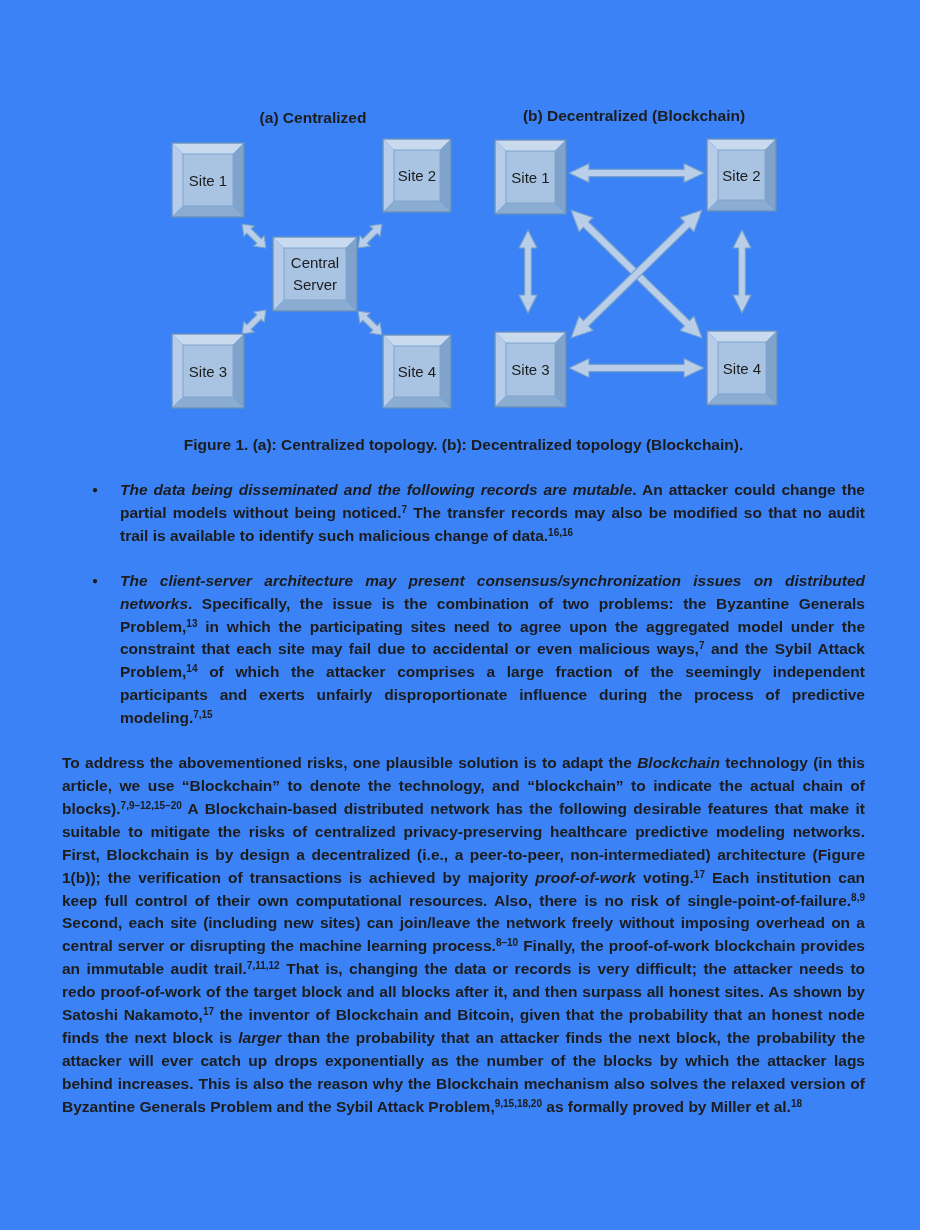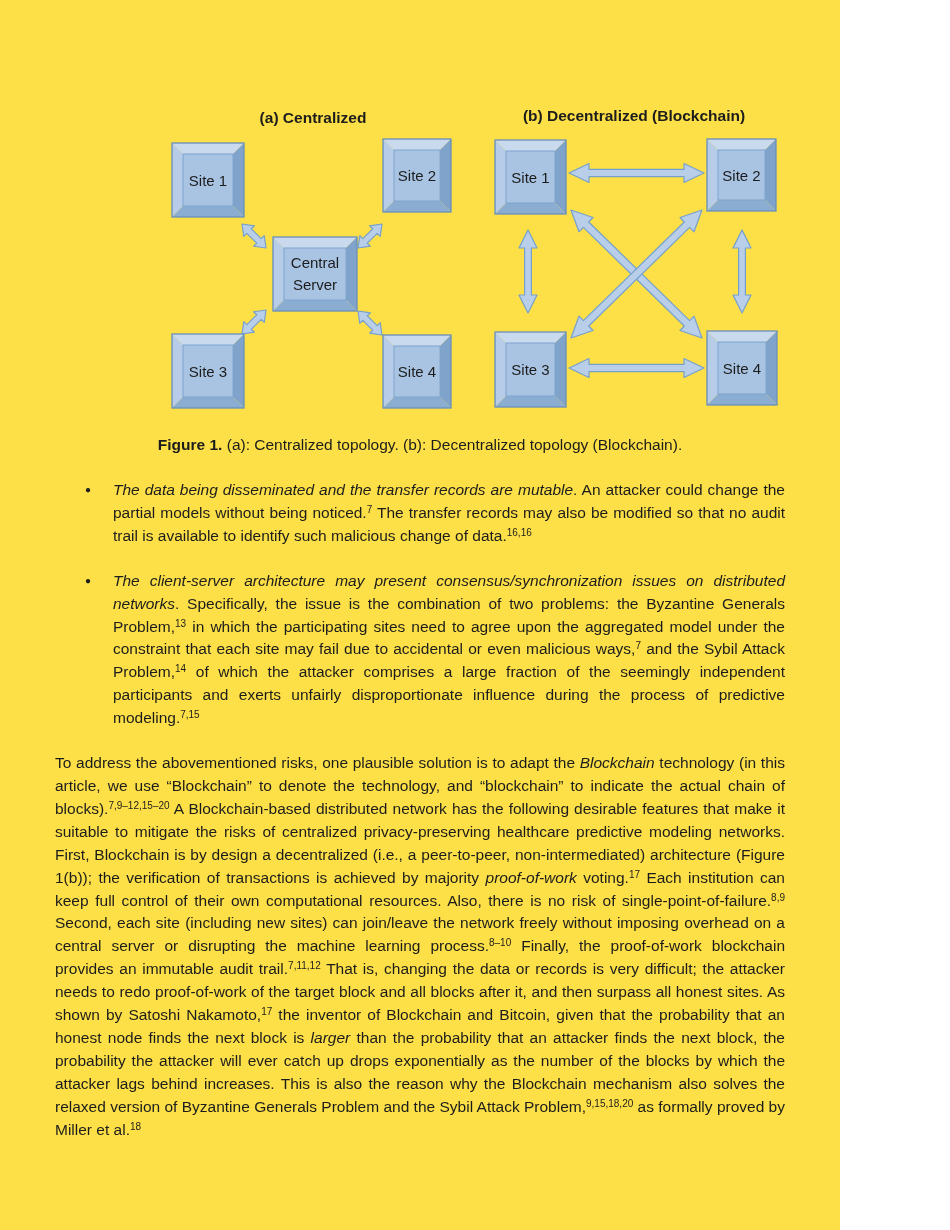--- a/index.html
+++ b/index.html
@@ -1,22 +1,22 @@
 <!DOCTYPE html>
 <html><head>
 <meta charset="utf-8">
 <style>
   html,body{margin:0;padding:0;background:#ffffff;}
   .page{
-    position:relative; width:840px; height:1230px; background:#fde047;
+    position:relative; width:920px; height:1230px; background:#3b82f6;
     font-family:"Liberation Sans", sans-serif; color:#1c1c1c; overflow:hidden;
   }
   .figure-svg{position:absolute; top:0; left:0;}
   .figure-svg text{font-family:"Liberation Sans", sans-serif; fill:#1c1c1c;}
-  .content{position:absolute; top:434px; left:55px; right:55px;}
+  .content{position:absolute; top:434px; left:62px; right:55px;font-weight:bold;}
   .caption{text-align:center; font-size:15.5px; line-height:22px; margin-bottom:23px;}
   .bullet-item{display:flex; margin-bottom:22px;}
   .bullet-dot{flex:0 0 58px; box-sizing:border-box; padding-left:30px; font-size:10px; line-height:22.9px;}
   .bullet-text{flex:1; text-align:justify; font-size:15.5px; line-height:22.9px;}
   .para{margin-top:12px; text-align:justify; font-size:15.5px; line-height:22.9px;}
   sup{font-size:10px; line-height:0; vertical-align:5px;}
 </style>
 </head>
 <body>
 
@@ -122,21 +122,21 @@
     <text x="315" y="268" text-anchor="middle" font-size="15">Central</text>
     <text x="315" y="290" text-anchor="middle" font-size="15">Server</text>
   </svg>
 
   <div class="content">
     <div class="caption"><b>Figure 1.</b><span> (a): Centralized topology. (b): Decentralized topology (Blockchain).</span></div>
 
     <div>
       <div class="bullet-item">
         <span class="bullet-dot">●</span>
-        <div class="bullet-text"><span style="font-style: italic;">The data being disseminated and the transfer records are mutable</span><span>. An attacker could change the partial models without being noticed.</span><sup>7</sup><span> The transfer records may also be modified so that no audit trail is available to identify such malicious change of data.</span><sup>16,16</sup></div>
+        <div class="bullet-text"><span style="font-style: italic;">The data being disseminated and the following records are mutable</span><span>. An attacker could change the partial models without being noticed.</span><sup>7</sup><span> The transfer records may also be modified so that no audit trail is available to identify such malicious change of data.</span><sup>16,16</sup></div>
       </div>
       <div class="bullet-item">
         <span class="bullet-dot">●</span>
         <div class="bullet-text"><span style="font-style: italic;">The client-server architecture may present consensus/synchronization issues on distributed networks</span><span>. Specifically, the issue is the combination of two problems: the Byzantine Generals Problem,</span><sup>13</sup><span> in which the participating sites need to agree upon the aggregated model under the constraint that each site may fail due to accidental or even malicious ways,</span><sup>7</sup><span> and the Sybil Attack Problem,</span><sup>14</sup><span> of which the attacker comprises a large fraction of the seemingly independent participants and exerts unfairly disproportionate influence during the process of predictive modeling.</span><sup>7,15</sup></div>
       </div>
     </div>
 
     <div class="para"><span>To address the abovementioned risks, one plausible solution is to adapt the </span><span style="font-style: italic;">Blockchain</span><span> technology (in this article, we use “Blockchain” to denote the technology, and “blockchain” to indicate the actual chain of blocks).</span><sup>7,9–12,15–20</sup><span> A Blockchain-based distributed network has the following desirable features that make it suitable to mitigate the risks of centralized privacy-preserving healthcare predictive modeling networks. First, Blockchain is by design a decentralized (i.e., a peer-to-peer, non-intermediated) architecture (Figure 1(b)); the verification of transactions is achieved by majority </span><span style="font-style: italic;">proof-of-work</span><span> voting.</span><sup>17</sup><span> Each institution can keep full control of their own computational resources. Also, there is no risk of single-point-of-failure.</span><sup>8,9</sup><span> Second, each site (including new sites) can join/leave the network freely without imposing overhead on a central server or disrupting the machine learning process.</span><sup>8–10</sup><span> Finally, the proof-of-work blockchain provides an immutable audit trail.</span><sup>7,11,12</sup><span> That is, changing the data or records is very difficult; the attacker needs to redo proof-of-work of the target block and all blocks after it, and then surpass all honest sites. As shown by Satoshi Nakamoto,</span><sup>17</sup><span> the inventor of Blockchain and Bitcoin, given that the probability that an honest node finds the next block is </span><span style="font-style: italic;">larger</span><span> than the probability that an attacker finds the next block, the probability the attacker will ever catch up drops exponentially as the number of the blocks by which the attacker lags behind increases. This is also the reason why the Blockchain mechanism also solves the relaxed version of Byzantine Generals Problem and the Sybil Attack Problem,</span><sup>9,15,18,20</sup><span> as formally proved by Miller et al.</span><sup>18</sup></div>
   </div>
 

